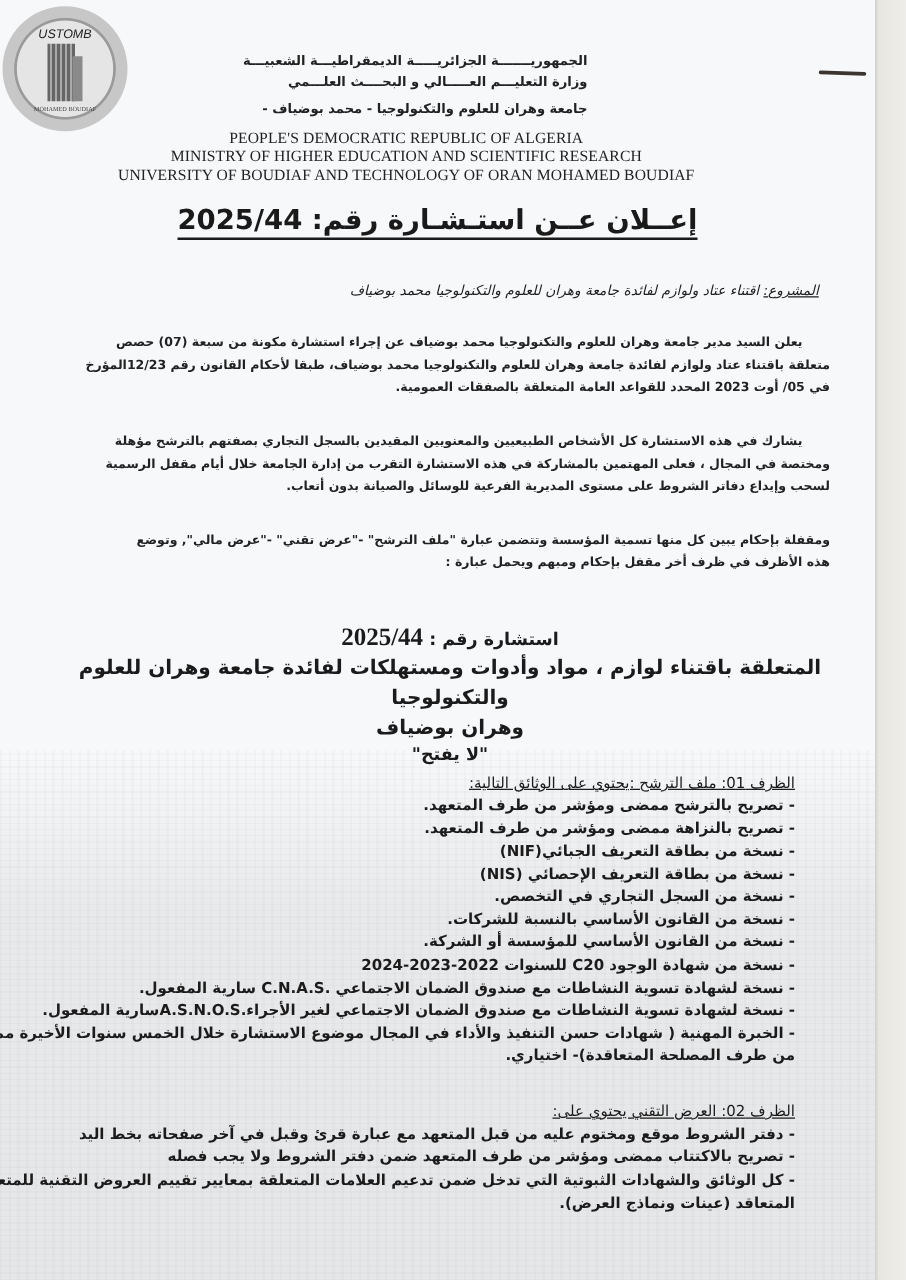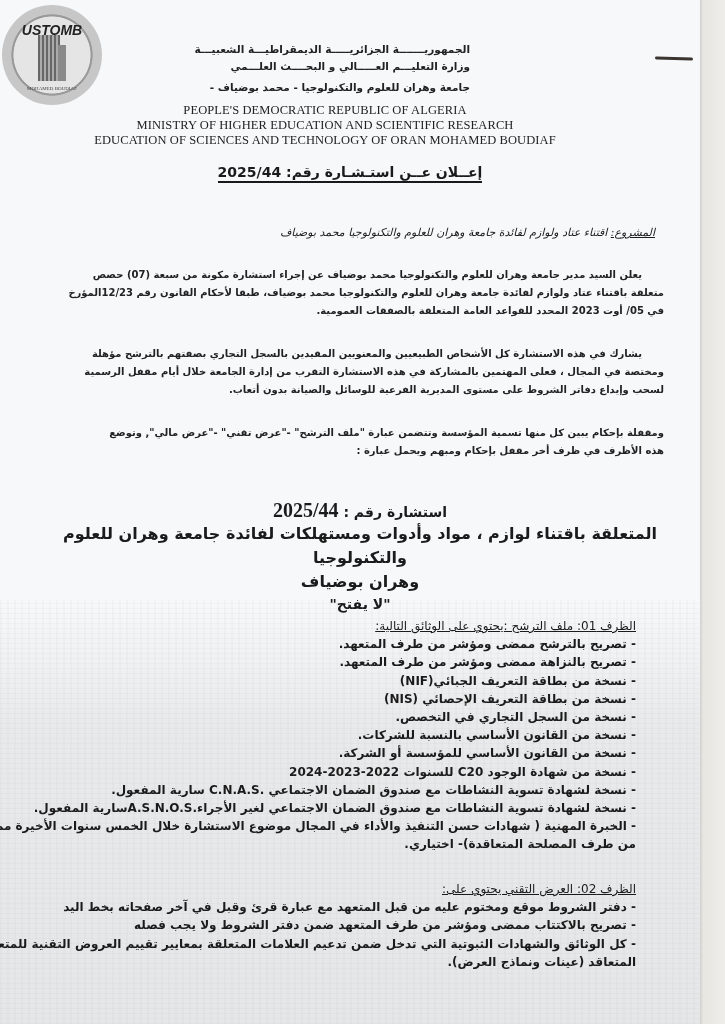--- a/index.html
+++ b/index.html
@@ -40,41 +40,41 @@
     .logo .bldg {
       position: absolute; left: 36px; top: 30px; width: 22px; height: 46px;
       background: repeating-linear-gradient(90deg, #666 0 2px, #aaa 2px 4px);
     }
     .logo .bldg2 {
       position: absolute; left: 56px; top: 40px; width: 8px; height: 36px;
       background: #8a8a8a;
     }
     .logo .abbr {
       position: absolute; left: 0; right: 0; top: 17px; text-align: center;
-      font-family: "Liberation Sans", sans-serif; font-weight: bold; font-style: italic;
-      font-size: 14px; color: #222;
+      font-family: "Liberation Sans", sans-serif; font-weight: normal; font-style: italic;
+      font-size: 10px; color: #222;
     }
     .logo .ring-text {
       position: absolute; left: 0; right: 0; bottom: 14px; text-align: center;
       font-size: 5px; color: #444; font-family: "Liberation Serif", serif;
     }
     .hdr-ar {
       position: absolute; left: 140px; width: 330px; text-align: right;
       direction: rtl; font-family: "DejaVu Sans", sans-serif; font-weight: bold;
       font-size: 10.5px; color: #222;
     }
     .hdr-en {
       position: absolute; left: 90px; width: 470px; text-align: center;
       font-family: "Liberation Serif", serif; font-size: 12.5px; color: #222;
       letter-spacing: 0.1px;
     }
     .title {
       position: absolute; left: 140px; width: 420px; top: 164px; text-align: center;
       direction: rtl; font-family: "DejaVu Sans", sans-serif; font-weight: bold;
-      font-size: 14px; color: #1a1a1a;
+      font-size: 22px; color: #1a1a1a;
     }
     .title span { border-bottom: 2px solid #1a1a1a; padding-bottom: 1px; }
     .project {
       position: absolute; right: 45px; top: 226px; direction: rtl;
       font-size: 11px; white-space: nowrap; font-style: italic;
     }
     .project .lbl { text-decoration: underline; }
     .para {
       position: absolute; direction: rtl; text-align: right;
       font-size: 10px; line-height: 18px; font-weight: bold; color: #222;
@@ -106,21 +106,21 @@
     <div class="bldg2"></div>
     <div class="ring-text">MOHAMED BOUDIAF</div>
   </div>
 
   <div class="hdr-ar" style="top:43px">الجمهوريـــــــة الجزائريـــــة الديمقراطيـــة الشعبيـــة</div>
   <div class="hdr-ar" style="top:60px">وزارة التعليـــم العـــــالي و البحــــث العلـــمي</div>
   <div class="hdr-ar" style="top:81px">جامعة وهران للعلوم والتكنولوجيا - محمد بوضياف -</div>
 
   <div class="hdr-en" style="top:103px">PEOPLE'S  DEMOCRATIC REPUBLIC OF ALGERIA</div>
   <div class="hdr-en" style="top:118px">MINISTRY OF HIGHER EDUCATION AND SCIENTIFIC RESEARCH</div>
-  <div class="hdr-en" style="top:133px">EDUCATION OF SCIENCES AND TECHNOLOGY OF ORAN MOHAMED BOUDIAF</div>
+  <div class="hdr-en" style="top:133px">UNIVERSITY OF BOUDIAF AND TECHNOLOGY OF ORAN MOHAMED BOUDIAF</div>
 
   <div class="title">
     <span>إعــلان عــن استـشـارة رقم: 2025/44</span>
   </div>
 
   <div class="project">
     <span class="lbl">المشروع:</span><span> اقتناء عتاد ولوازم لفائدة جامعة وهران للعلوم والتكنولوجيا محمد بوضياف</span>
   </div>
 
   <div class="para" style="top:266px; right:36px;">

